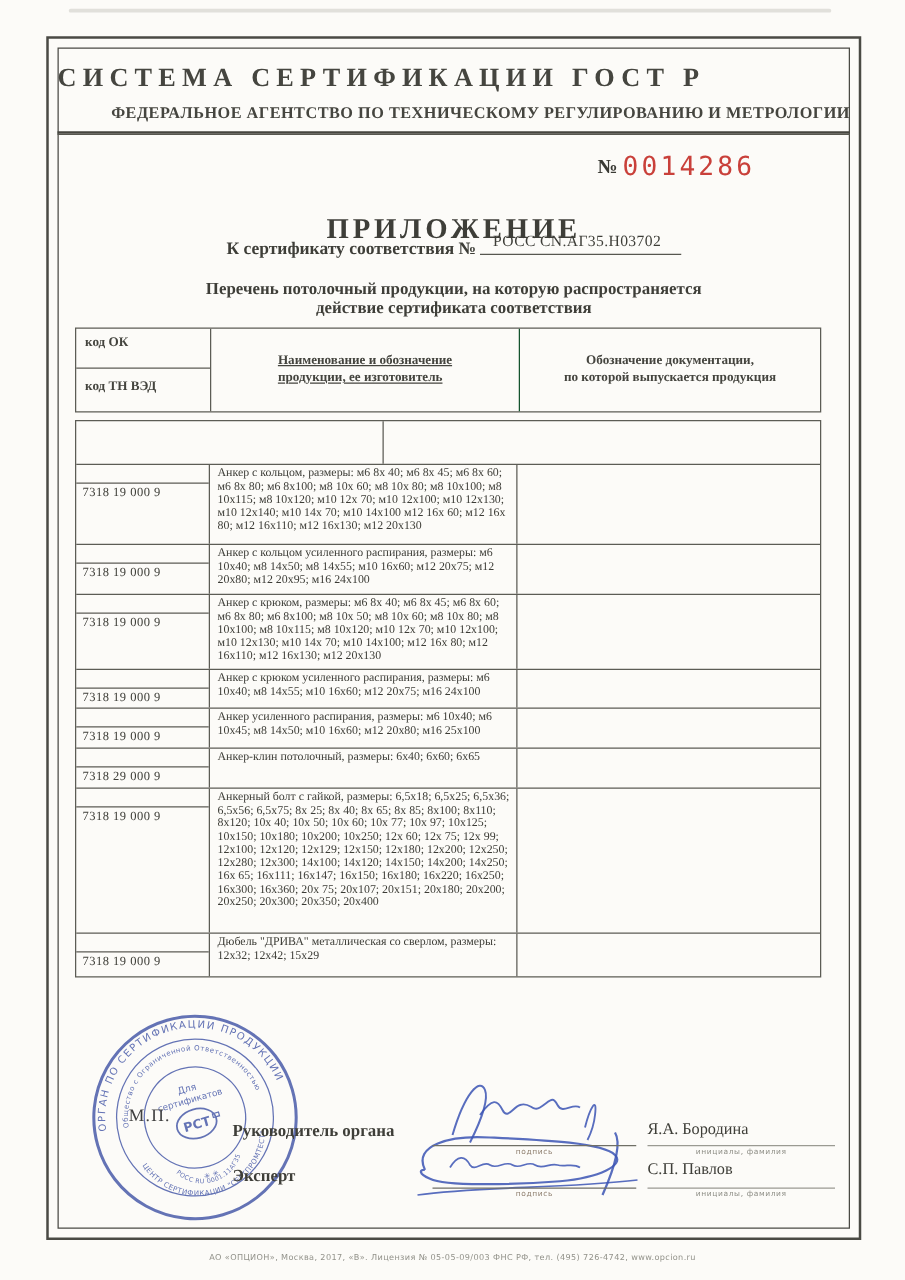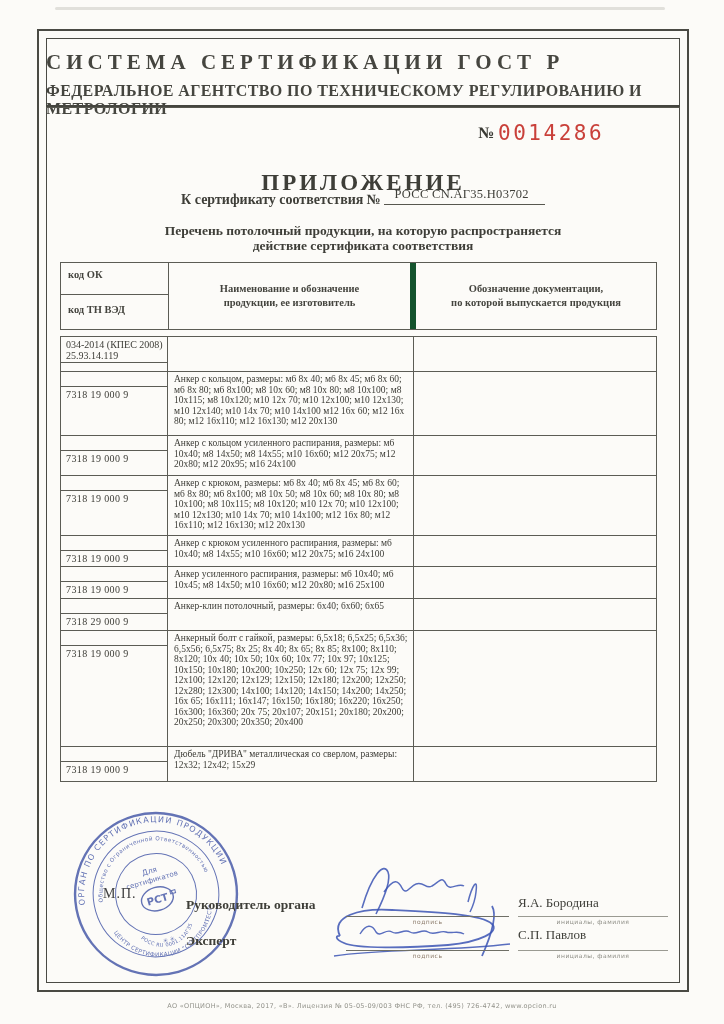--- a/index.html
+++ b/index.html
@@ -5,22 +5,22 @@
   html,body{margin:0;padding:0;background:#e9e8e4;}
   .page{position:relative;width:724px;height:1024px;background:#fcfbf8;overflow:hidden;
         font-family:"Liberation Serif",serif;color:#3a3a34;}
   .scan-edge{position:absolute;top:7px;left:55px;width:610px;height:3px;background:#d8d7d2;opacity:.75;border-radius:2px;}
 
   .outer-frame{position:absolute;left:37px;top:29px;width:652px;height:963px;border:2px solid #4a4a44;box-sizing:border-box;}
   .inner-frame{position:absolute;left:46px;top:38px;width:634px;height:945px;border:1px solid #4a4a44;box-sizing:border-box;}
 
   .sys-title{position:absolute;top:50px;left:46px;width:634px;text-align:left;
              font-size:21px;font-weight:bold;letter-spacing:5px;color:#45453f;}
-  .agency{position:absolute;top:82px;left:46px;width:634px;text-align:left;
-          font-size:16px;font-weight:bold;letter-spacing:.4px;color:#45453f;}
+  .agency{position:absolute;top:82px;left:46px;width:634px;text-align:right;
+          font-size:13px;font-weight:bold;letter-spacing:.4px;color:#45453f;}
   .header-rule{position:absolute;top:105px;left:46px;width:634px;height:3px;
                border-top:2px solid #45453f;border-bottom:1px solid #57574f;box-sizing:border-box;}
 
   .doc-no{position:absolute;top:121px;left:478px;font-size:16px;font-weight:bold;color:#3a3a34;}
   .doc-no .digits{font-family:"DejaVu Sans Mono",monospace;font-weight:normal;color:#c9403a;
                   font-size:21px;letter-spacing:2.5px;vertical-align:-2px;text-align:center;}
 
   .app-title{position:absolute;top:146px;left:46px;width:634px;text-align:center;
              font-size:23px;font-weight:bold;letter-spacing:3px;color:#3e3e38;margin-top:24px;}
 
@@ -30,22 +30,22 @@
             border-bottom:1px solid #57574f;padding:0 16px 2px 10px;transform:translateY(-6px);}
 
   .subtitle{position:absolute;top:223px;left:46px;width:634px;text-align:center;
             font-size:13.5px;font-weight:bold;line-height:15px;color:#3e3e38;}
 
   .thead{position:absolute;left:60px;top:262px;width:597px;height:68px;display:flex;
          border:1px solid #5c5c55;box-sizing:border-box;font-weight:bold;font-size:10.5px;color:#44443e;}
   .thead .h1{width:108px;border-right:1px solid #5c5c55;display:flex;flex-direction:column;box-sizing:border-box;}
   .h1-top{flex:1;border-bottom:1px solid #5c5c55;padding:6px 0 0 7px;box-sizing:border-box;}
   .h1-bot{flex:1;padding:9px 0 0 7px;box-sizing:border-box;}
-  .thead .h2{width:247px;border-right:6px solid #14532d;display:flex;align-items:center;justify-content:center;
-             text-align:center;white-space:pre-line;line-height:14px;box-sizing:border-box;}
+  .thead .h2{width:247px;border-right:1px solid #14532d;display:flex;align-items:center;justify-content:center;
+             white-space:pre-line;line-height:14px;box-sizing:border-box;text-decoration:underline;}
   .thead .h3{flex:1;display:flex;align-items:center;justify-content:center;
              text-align:center;white-space:pre-line;line-height:14px;}
 
   .tbody{position:absolute;left:60px;top:336px;width:597px;border:1px solid #5c5c55;
          box-sizing:border-box;font-size:9.5px;color:#3c3c36;}
   .trow{display:flex;border-bottom:1px solid #5c5c55;box-sizing:border-box;}
   .trow:last-child{border-bottom:none;}
   .trow:nth-child(1){min-height:35px}
   .trow:nth-child(2){min-height:64px}
   .trow:nth-child(3){min-height:40px}
@@ -120,25 +120,20 @@
       <div class="h1-bot">код ТН ВЭД</div>
     </div>
     <div class="h2">Наименование и обозначение
 продукции, ее изготовитель</div>
     <div class="h3">Обозначение документации,
 по которой выпускается продукция</div>
   </div>
 
   <div class="tbody">
     <div class="trow">
-      <div class="c1">
-        <div class="c1-top c1-ok auto">034-2014 (КПЕС 2008)
-25.93.14.119</div>
-        <div class="c1-code"></div>
-      </div>
       <div class="c2"></div>
       <div class="c3"></div>
     </div>
 
     <div class="trow">
       <div class="c1">
         <div class="c1-top c1-ok"></div>
         <div class="c1-code">7318 19 000 9</div>
       </div>
       <div class="c2">Анкер с кольцом, размеры: м6 8х 40; м6 8х 45; м6 8х 60; м6 8х 80; м6 8х100; м8 10х 60; м8 10х 80; м8 10х100; м8 10х115; м8 10х120; м10 12х 70; м10 12х100; м10 12х130; м10 12х140; м10 14х 70; м10 14х100 м12 16х 60; м12 16х 80; м12 16х110; м12 16х130; м12 20х130</div>

